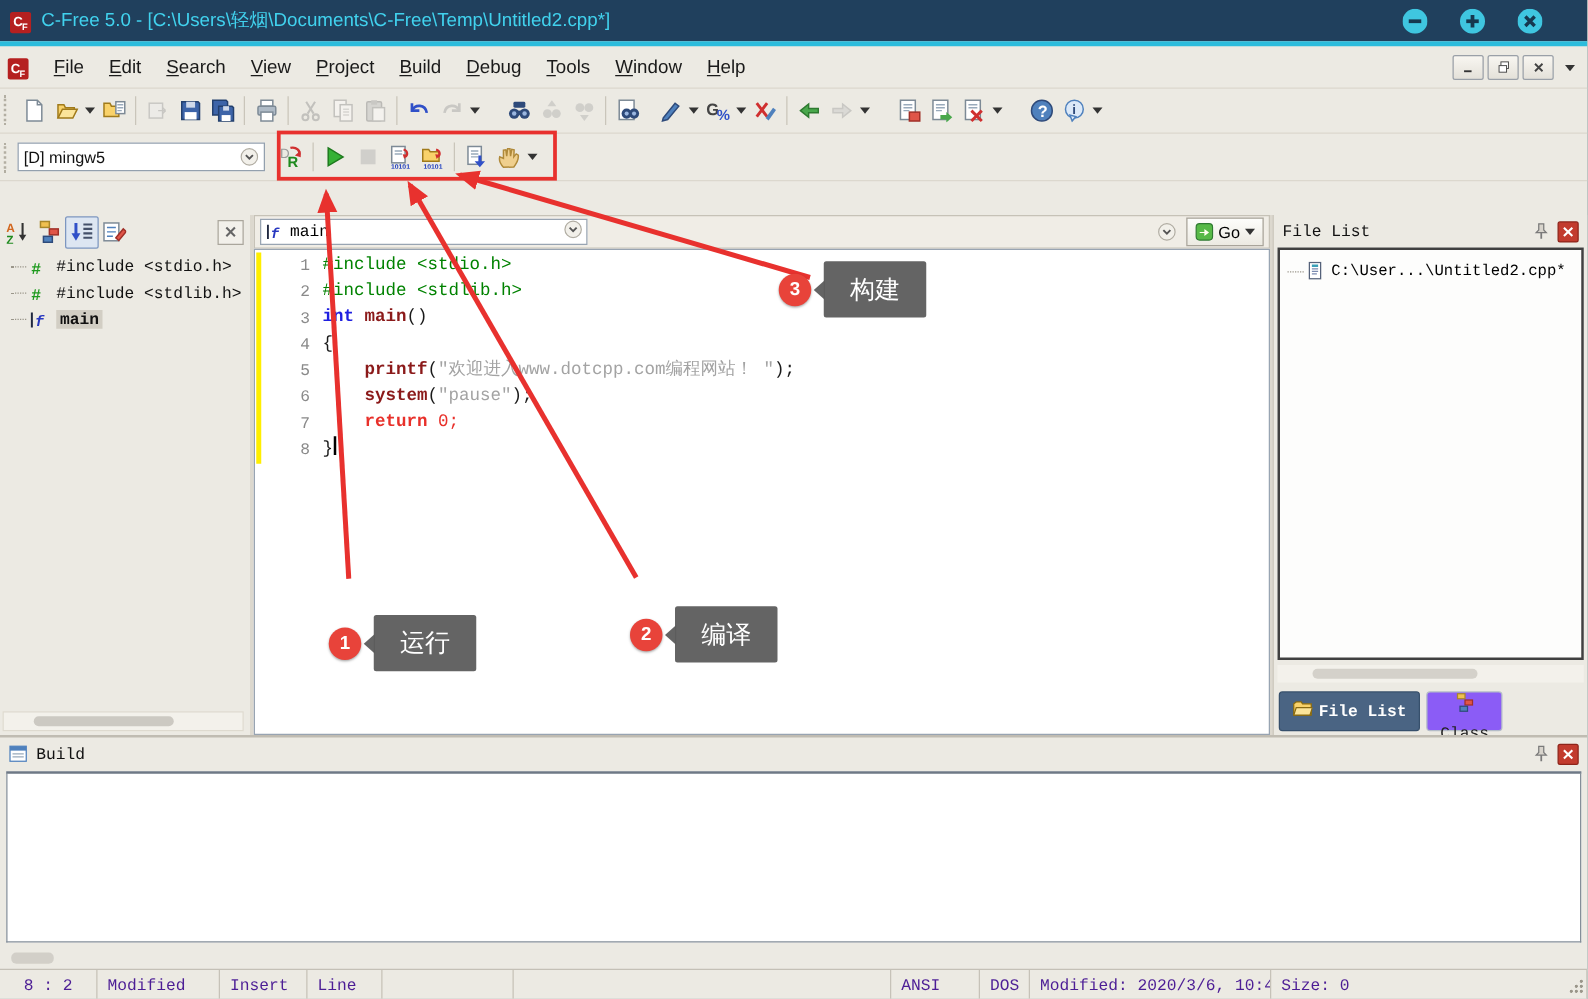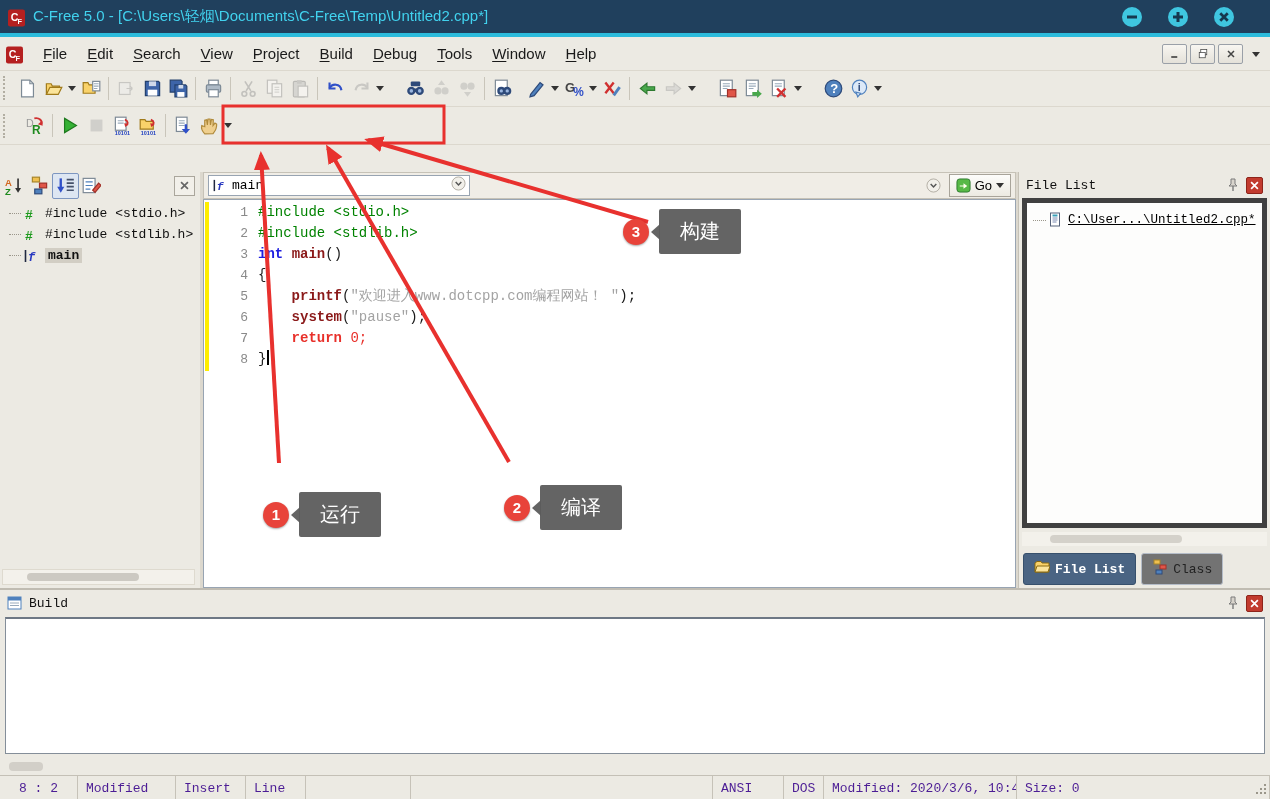--- a/index.html
+++ b/index.html
@@ -106,34 +106,34 @@
 
   .rp{position:absolute;right:0;top:0;width:252px;height:416px;border-left:1px solid #c6c2b7;box-sizing:border-box;}
   .rp-head,.bp-head{height:26px;display:flex;align-items:center;padding:0 7px;
         font-family:"Liberation Mono","DejaVu Sans Mono",monospace;font-size:13px;color:#111;}
   .pinic{width:16px;height:16px;margin-left:auto;}
   .pinic svg{width:16px;height:16px;}
   .redx{width:15px;height:15px;background:#c23b2e;border:1px solid #8e241a;border-radius:2px;
         display:inline-flex;align-items:center;justify-content:center;margin-left:5px;}
   .redx svg{width:9px;height:9px;}
   .rp-body{position:absolute;top:26px;left:3px;right:3px;bottom:60px;background:#fdfdfc;
-           border:5px solid #404040;overflow:hidden;text-decoration:underline;}
+           border:2px solid #404040;overflow:hidden;}
   .fl-item{margin-top:9px;display:flex;align-items:center;padding-left:6px;
            font-family:"Liberation Mono","DejaVu Sans Mono",monospace;font-size:12.5px;white-space:nowrap;}
   .fl-item .stem{width:13px;border-top:1px dotted #9a968a;margin-right:2px;flex:none;}
   .fl-item .fic{width:16px;height:16px;margin-right:4px;flex:none;}
   .fl-item .fic svg{width:16px;height:16px;}
   .rp-hscroll{position:absolute;bottom:42px;left:3px;right:3px;height:14px;background:#f3f1eb;}
   .rp-hscroll .thumb{margin:3px 0 0 28px;width:132px;height:8px;background:#d4d1ca;border-radius:4px;}
   .rp-tabs{position:absolute;bottom:3px;left:4px;height:32px;display:flex;gap:5px;align-items:stretch;}
   .ptab{display:flex;align-items:center;gap:5px;padding:0 10px;border-radius:3px;
         font-family:"Liberation Mono","DejaVu Sans Mono",monospace;font-size:13px;}
   .ptab svg{width:16px;height:16px;}
   .ptab.active{background:#4a6483;border:1px solid #37506c;color:#fff;font-weight:bold;}
-  .ptab.inactive{background:#737373;border:1px solid #b4bcc8;color:#222;}
+  .ptab.inactive{background:#8b5cf6;border:1px solid #b4bcc8;color:#222;flex-direction:column;}
 
   
   .bp{position:absolute;top:588px;left:0;right:0;height:187px;background:#eceae3;border-top:2px solid #c0bcb2;}
   .bp-head .bic{width:16px;height:16px;margin-right:6px;}
   .bp-head .bic svg{width:16px;height:16px;}
   .bp-out{position:absolute;top:27px;left:5px;right:5px;bottom:23px;background:#fff;
           border:1px solid #848e99;border-top:2px solid #6e7885;}
   .bp-thumb{position:absolute;bottom:6px;left:9px;width:34px;height:9px;background:#d2cfc8;border-radius:4px;}
 
   
@@ -444,20 +444,27 @@
           <text x="6.6" y="10.5" font-size="9" font-weight="bold" fill="#2e4a7a">i</text>
         </svg>
       </span>
       <span class="tbtn caretbtn">
         <span class="dda" style="margin-top:4px"></span>
       </span>
     </div>
 
   <div class="tbar" id="tb2">
     <span class="thandle"></span>
+    <span class="cfgcombo">
+      <span>[D] mingw5</span>
+      <span class="chev"><svg viewBox="0 0 16 16">
+            <circle cx="8" cy="8" r="7" fill="#f2f0ea" stroke="#b0aca2"></circle>
+            <path d="M5 6.5l3 3 3-3" fill="none" stroke="#555" stroke-width="1.6"></path>
+          </svg></span>
+    </span>
     <span style="width:8px"></span>
     <span id="tb2-items" style="display:flex;align-items:center">
         <span class="tbtn">
           <svg viewBox="0 0 16 16">
             <text x="0" y="9" font-size="9" fill="#9a9a9a">D</text>
             <path d="M7 2c4-1 7 2 6 5" fill="none" stroke="#d03030" stroke-width="1.6"></path>
             <path d="M13.6 4l.4 4.2-4-1.2z" fill="#d03030"></path>
             <text x="5" y="15" font-size="10" font-weight="bold" fill="#1e8a1e">R</text>
           </svg>
         </span>

